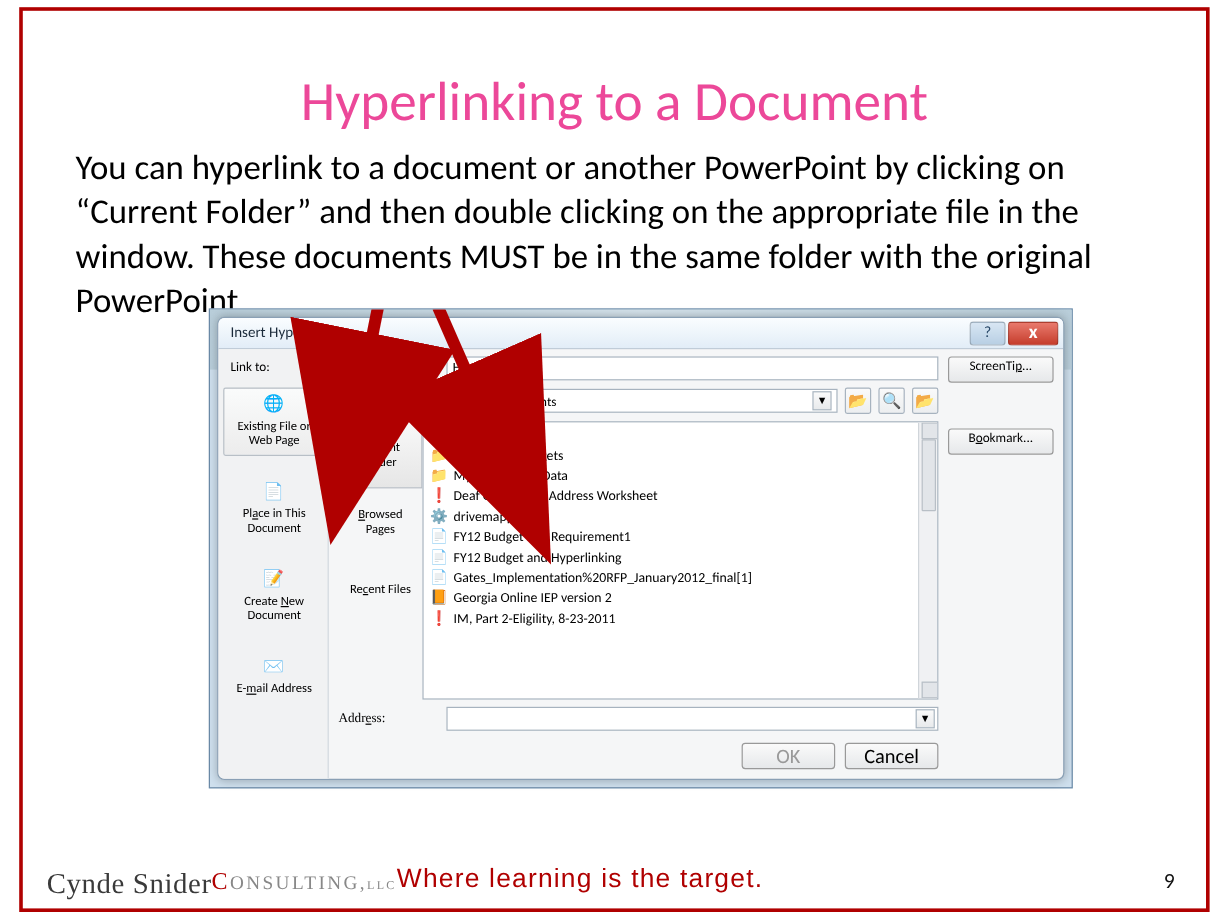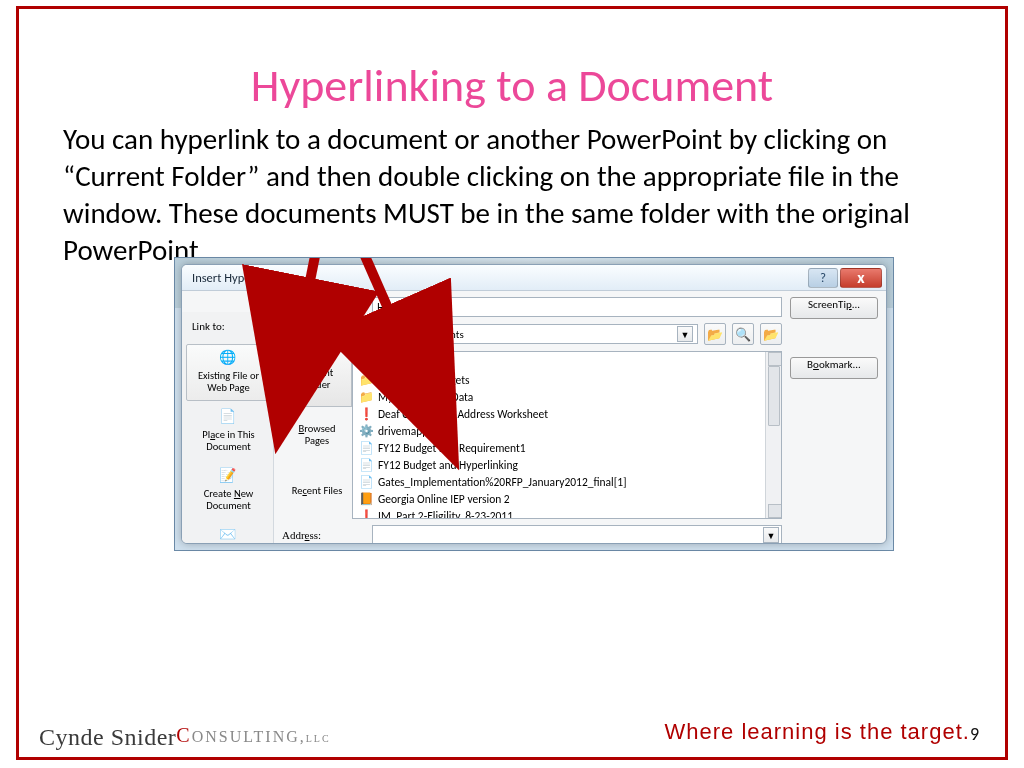--- a/index.html
+++ b/index.html
@@ -24,21 +24,21 @@
   }
   .slide-body {
     font-size: 29px; color: #000;
     padding: 2px 40px 0 44px;
     line-height: 1.28;
   }
   
   .screenshot {
     position: absolute;
     left: 155px; top: 248px;
-    width: 720px; height: 294px;
+    width: 720px; height: 400px;
     background: #cfe0ee;
     border: 1px solid #6b8aa7;
   }
   .blurbar {
     position: absolute; left: 0; top: 0; right: 0; height: 50px;
     background: linear-gradient(90deg, #b9ceda 0%, #d5e3ec 50%, #b9ceda 100%);
     filter: blur(0.5px);
   }
   .blurtext {
     position: absolute; right: 80px; top: 6px;
@@ -76,24 +76,23 @@
   .dlg-body {
     display: flex;
     height: calc(100% - 26px);
   }
   .linkto-col {
     width: 92px;
     background: #f1f2f3;
     border-right: 1px solid #d3d9df;
     padding: 32px 2px 12px 4px;
     display: flex; flex-direction: column;
-    gap: 2px;
+    gap: 16px;
     font-size: 10.5px; text-align: center;
     position: relative;
-    margin-top: 21px;
   }
   .linkto-label {
     position: absolute; left: 10px; top: 8px;
     font-size: 11px;
   }
   .linkto-btn {
     border: 1px solid transparent;
     padding: 4px 2px 6px 2px;
     line-height: 1.15;
     cursor: default;
@@ -222,21 +221,21 @@
     position:absolute; left:20px; right:20px; bottom:8px;
     display:flex; align-items:flex-end;
   }
   .logo {
     display:flex; line-height:1;
   }
   .logo-top { font-family: Georgia, serif; font-size:24px; color:#3a3a3a; letter-spacing:0.5px;}
   .logo-bot { font-family: Georgia, serif; font-size:16px; color:#888; letter-spacing:2px;}
   .logo-bot .c { color:#b00000; font-size:20px; }
   .tagline {
-    flex:1; text-align:right; color:#b00000;
+    flex:1; text-align:left; color:#b00000;
     font-family: 'Trebuchet MS', sans-serif;
     font-size: 22px; letter-spacing: 1px;
     padding-bottom: 4px;
   }
   .pagenum {
     font-size: 18px; color:#111; padding-bottom:4px; padding-right:6px;
   }
   .u { text-decoration: underline; }
 </style>
 </head>

